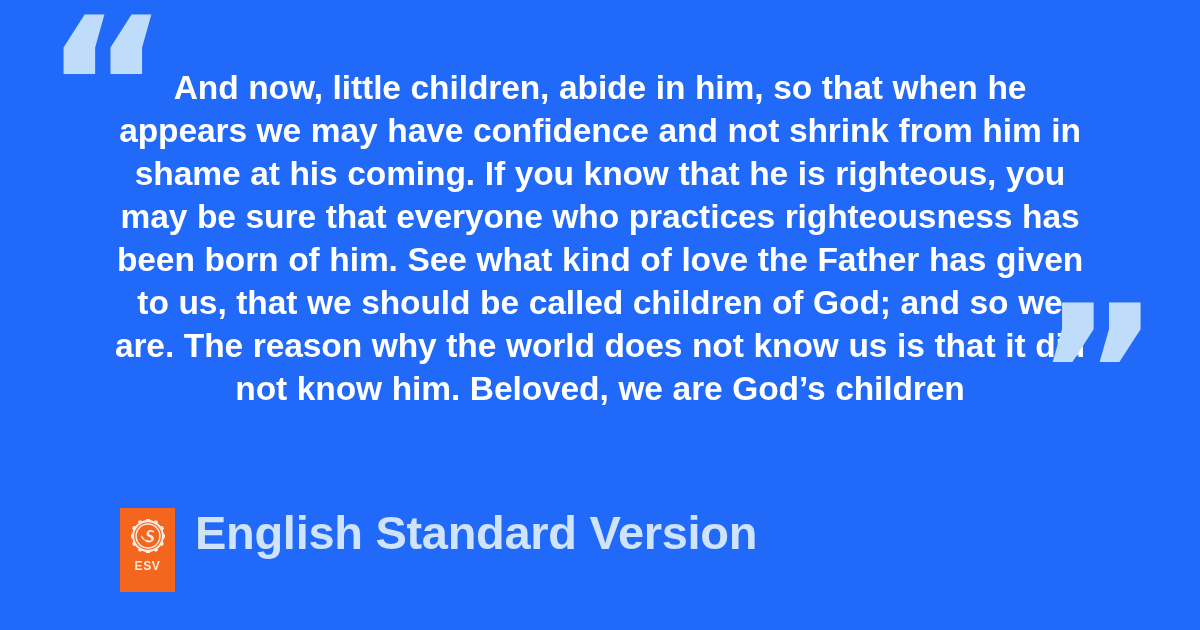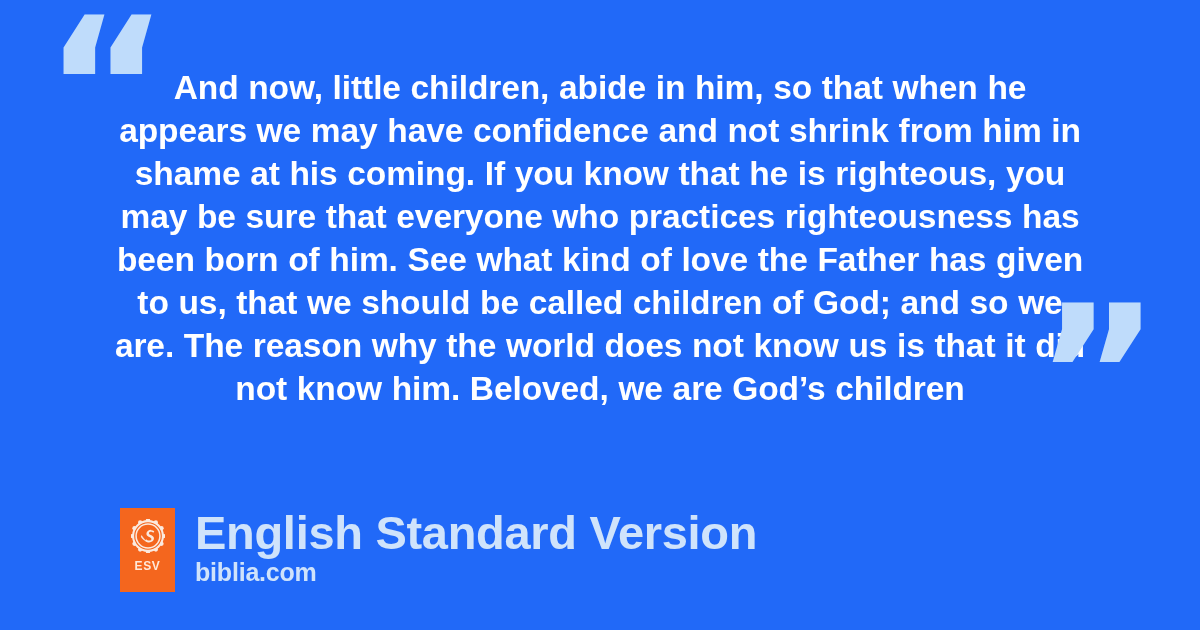--- a/index.html
+++ b/index.html
@@ -159,17 +159,16 @@
         <circle cx="32" cy="32" r="25" fill="none" stroke="#F4661E" stroke-width="2.2"></circle>
         <circle cx="32" cy="32" r="21" fill="#F4661E"></circle>
         <path d="M38 20c-5 0-9 3.2-9 7.6 0 3.2 2.4 5 5.4 6.4 2.6 1.2 4 2.1 4 3.7 0 1.8-1.8 3-4.2 3-2.6 0-4.6-1.2-5.8-2.6l-1.8 3.2c1.7 1.7 4.3 2.8 7.4 2.8 5.3 0 9.2-3 9.2-7.3 0-3.3-2.3-5.1-5.6-6.6-2.7-1.2-3.9-2-3.9-3.5 0-1.5 1.5-2.6 3.6-2.6 2.1 0 3.7.9 4.8 2l1.7-3c-1.4-1.4-3.5-2.1-5.8-2.1z" fill="#FBEADF"></path>
         <path d="M20 30c3 5 6.5 9.5 12 13.5-6.5-1.5-11-5.5-13.5-10z" fill="#FBEADF" opacity="0.92"></path>
       </svg>
       <div id="esv-logo-label">ESV</div>
     </div>
 
     <div id="attribution-text">
       <div id="version-name">English Standard Version</div>
-      <div id="site-url">biblia.com</div>
     </div>
 
   </div>
 </div>
 
 </body></html>

